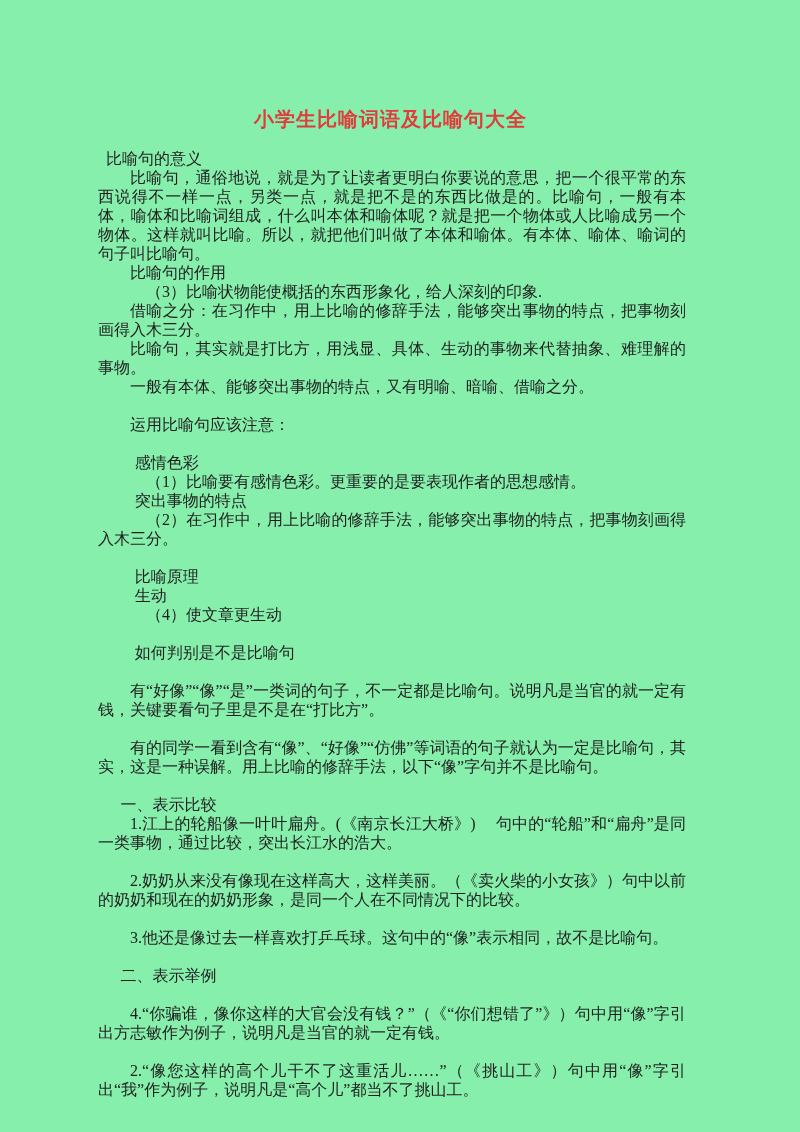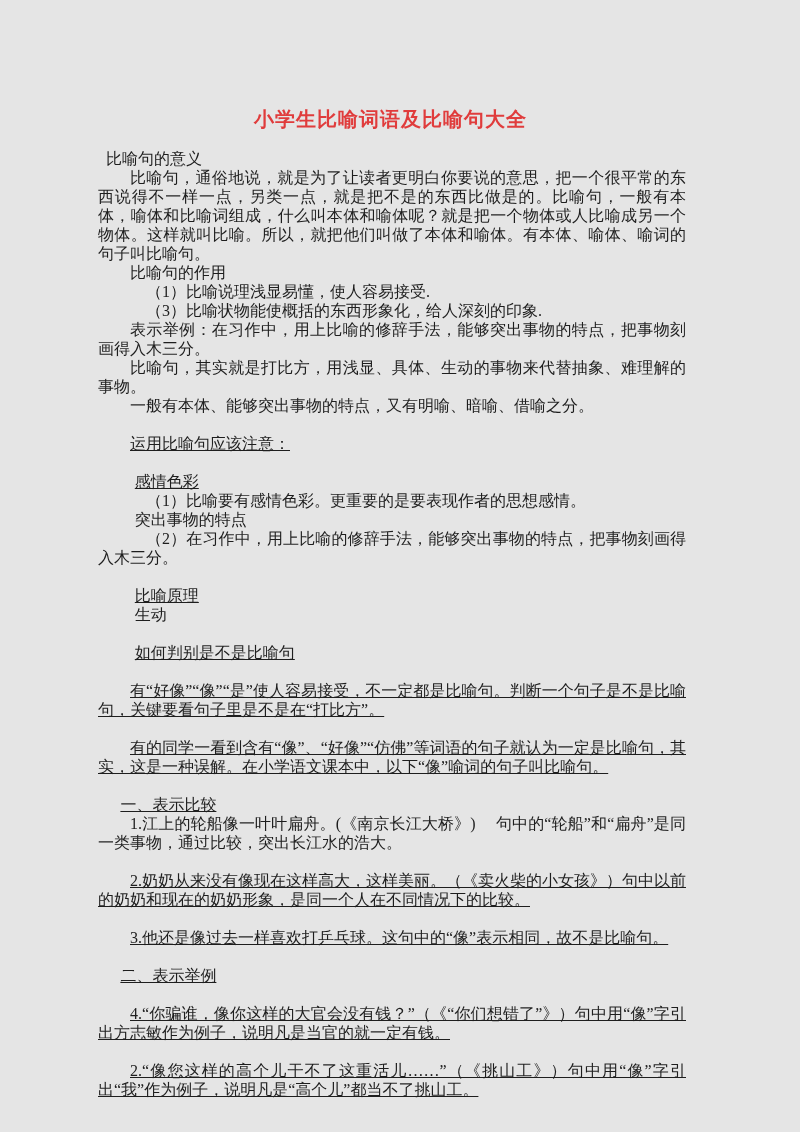--- a/index.html
+++ b/index.html
@@ -4,21 +4,21 @@
 <style>
   html, body {
     margin: 0;
     padding: 0;
     background: #ffffff;
   }
   .canvas {
     position: relative;
     width: 800px;
     height: 1132px;
-    background: #e5e5e5;
+    background: #86efac;
     overflow: hidden;
     font-family: "Liberation Serif", "DejaVu Serif", serif;
     color: #1e1e1e;
   }
   .page {
     padding: 106px 100px 0 98px;
   }
   .doc-title {
     width: 585px;
     margin: 0 0 17px 0;
@@ -31,52 +31,52 @@
   .doc-body {
     width: 588px;
   }
   .para {
     margin: 0;
     font-size: 16px;
     line-height: 19px;
     text-align: justify;
     text-justify: inter-ideograph;
   }
-  .gap { margin-top: 19px; text-decoration: underline; }
+  .gap { margin-top: 19px; }
   .i05 { text-indent: 0.5em; }
   .i14 { text-indent: 1.4em; }
   .i2  { text-indent: 2em; }
   .i22 { text-indent: 2.3em; }
   .i3  { text-indent: 3em; }
 </style>
 </head>
 <body>
 
 <div class="canvas">
   <div class="page">
     <h1 class="doc-title" style="color: rgb(224, 60, 60);">小学生比喻词语及比喻句大全</h1>
     <div class="doc-body">
         <p class="para i05">比喻句的意义</p>
         <p class="para i2">比喻句，通俗地说，就是为了让读者更明白你要说的意思，把一个很平常的东西说得不一样一点，另类一点，就是把不是的东西比做是的。比喻句，一般有本体，喻体和比喻词组成，什么叫本体和喻体呢？就是把一个物体或人比喻成另一个物体。这样就叫比喻。所以，就把他们叫做了本体和喻体。有本体、喻体、喻词的句子叫比喻句。</p>
         <p class="para i2">比喻句的作用</p>
-        <p class="para i3">（1）比喻说理浅显易懂，使人容易接受.</p>
         <p class="para i3">（3）比喻状物能使概括的东西形象化，给人深刻的印象.</p>
-        <p class="para i2">表示举例：在习作中，用上比喻的修辞手法，能够突出事物的特点，把事物刻画得入木三分。</p>
+        <p class="para i2">借喻之分：在习作中，用上比喻的修辞手法，能够突出事物的特点，把事物刻画得入木三分。</p>
         <p class="para i2">比喻句，其实就是打比方，用浅显、具体、生动的事物来代替抽象、难理解的事物。</p>
         <p class="para i2">一般有本体、能够突出事物的特点，又有明喻、暗喻、借喻之分。</p>
         <p class="para i2 gap">运用比喻句应该注意：</p>
         <p class="para i22 gap">感情色彩</p>
         <p class="para i3">（1）比喻要有感情色彩。更重要的是要表现作者的思想感情。</p>
         <p class="para i22">突出事物的特点</p>
         <p class="para i3">（2）在习作中，用上比喻的修辞手法，能够突出事物的特点，把事物刻画得入木三分。</p>
         <p class="para i22 gap">比喻原理</p>
         <p class="para i22">生动</p>
+        <p class="para i3">（4）使文章更生动</p>
         <p class="para i22 gap">如何判别是不是比喻句</p>
-        <p class="para i2 gap">有“好像”“像”“是”使人容易接受，不一定都是比喻句。判断一个句子是不是比喻句，关键要看句子里是不是在“打比方”。</p>
-        <p class="para i2 gap">有的同学一看到含有“像”、“好像”“仿佛”等词语的句子就认为一定是比喻句，其实，这是一种误解。在小学语文课本中，以下“像”喻词的句子叫比喻句。</p>
+        <p class="para i2 gap">有“好像”“像”“是”一类词的句子，不一定都是比喻句。说明凡是当官的就一定有钱，关键要看句子里是不是在“打比方”。</p>
+        <p class="para i2 gap">有的同学一看到含有“像”、“好像”“仿佛”等词语的句子就认为一定是比喻句，其实，这是一种误解。用上比喻的修辞手法，以下“像”字句并不是比喻句。</p>
         <p class="para i14 gap">一、表示比较</p>
         <p class="para i2">1.江上的轮船像一叶叶扁舟。(《南京长江大桥》)　 句中的“轮船”和“扁舟”是同一类事物，通过比较，突出长江水的浩大。</p>
         <p class="para i2 gap">2.奶奶从来没有像现在这样高大，这样美丽。（《卖火柴的小女孩》）句中以前的奶奶和现在的奶奶形象，是同一个人在不同情况下的比较。</p>
         <p class="para i2 gap">3.他还是像过去一样喜欢打乒乓球。这句中的“像”表示相同，故不是比喻句。</p>
         <p class="para i14 gap">二、表示举例</p>
         <p class="para i2 gap">4.“你骗谁，像你这样的大官会没有钱？”（《“你们想错了”》）句中用“像”字引出方志敏作为例子，说明凡是当官的就一定有钱。</p>
         <p class="para i2 gap">2.“像您这样的高个儿干不了这重活儿……”（《挑山工》）句中用“像”字引出“我”作为例子，说明凡是“高个儿”都当不了挑山工。</p>
       </div>
   </div>
 </div>

